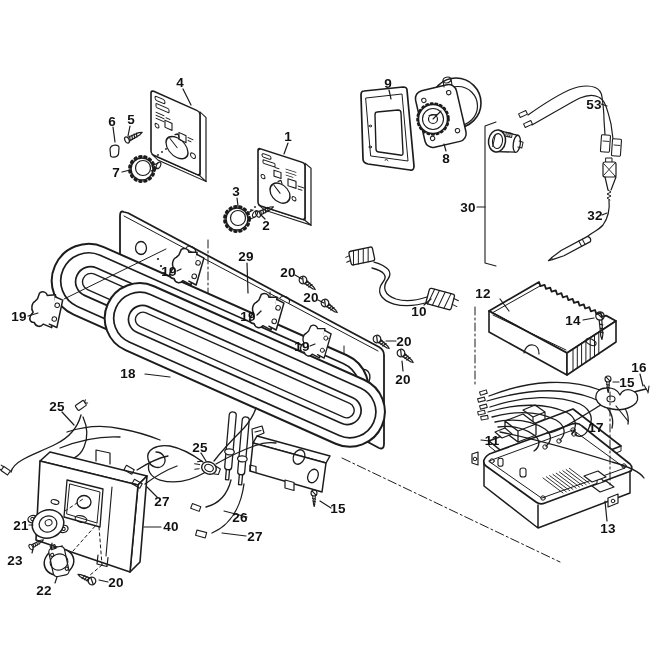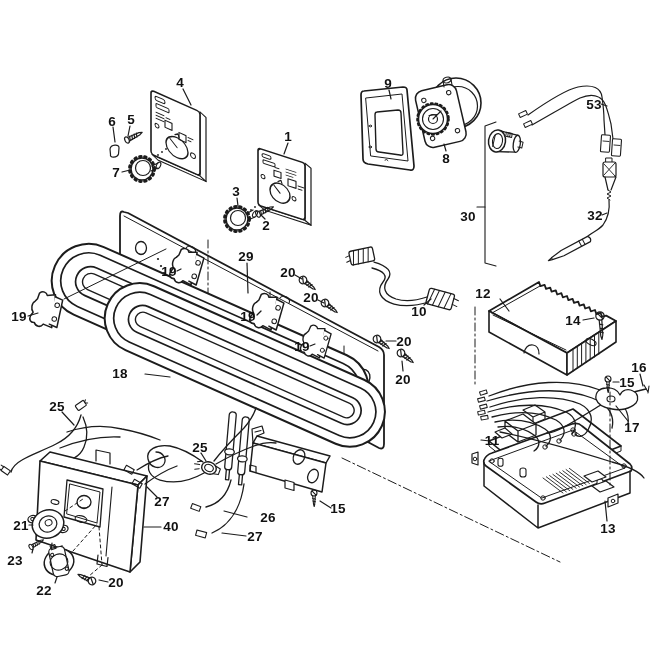--- a/index.html
+++ b/index.html
@@ -486,44 +486,44 @@
 <div class="co" style="left:180px;top:82px">4</div>
 <div class="co" style="left:112px;top:121px">6</div>
 <div class="co" style="left:131px;top:119px">5</div>
 <div class="co" style="left:116px;top:172px">7</div>
 <div class="co" style="left:288px;top:136px">1</div>
 <div class="co" style="left:236px;top:191px">3</div>
 <div class="co" style="left:266px;top:225px">2</div>
 <div class="co" style="left:388px;top:83px">9</div>
 <div class="co" style="left:446px;top:158px">8</div>
 <div class="co" style="left:594px;top:104px">53</div>
-<div class="co" style="left:468px;top:216px">30</div>
+<div class="co" style="left:468px;top:207px">30</div>
 <div class="co" style="left:595px;top:215px">32</div>
 <div class="co" style="left:246px;top:256px">29</div>
 <div class="co" style="left:169px;top:271px">19</div>
 <div class="co" style="left:19px;top:316px">19</div>
 <div class="co" style="left:248px;top:316px">19</div>
 <div class="co" style="left:302px;top:346px">19</div>
 <div class="co" style="left:288px;top:272px">20</div>
 <div class="co" style="left:311px;top:297px">20</div>
 <div class="co" style="left:404px;top:341px">20</div>
 <div class="co" style="left:403px;top:379px">20</div>
-<div class="co" style="left:120px;top:373px">18</div>
+<div class="co" style="left:128px;top:373px">18</div>
 <div class="co" style="left:419px;top:311px">10</div>
 <div class="co" style="left:483px;top:293px">12</div>
 <div class="co" style="left:573px;top:320px">14</div>
 <div class="co" style="left:639px;top:367px">16</div>
 <div class="co" style="left:627px;top:382px">15</div>
-<div class="co" style="left:632px;top:427px">17</div>
+<div class="co" style="left:596px;top:427px">17</div>
 <div class="co" style="left:492px;top:440px">11</div>
 <div class="co" style="left:608px;top:528px">13</div>
 <div class="co" style="left:57px;top:406px">25</div>
 <div class="co" style="left:200px;top:447px">25</div>
 <div class="co" style="left:21px;top:525px">21</div>
 <div class="co" style="left:171px;top:526px">40</div>
 <div class="co" style="left:15px;top:560px">23</div>
 <div class="co" style="left:44px;top:590px">22</div>
 <div class="co" style="left:116px;top:582px">20</div>
-<div class="co" style="left:268px;top:517px">26</div>
+<div class="co" style="left:240px;top:517px">26</div>
 <div class="co" style="left:162px;top:501px">27</div>
 <div class="co" style="left:255px;top:536px">27</div>
 <div class="co" style="left:338px;top:508px">15</div>
 </div>
 
 </body></html>

